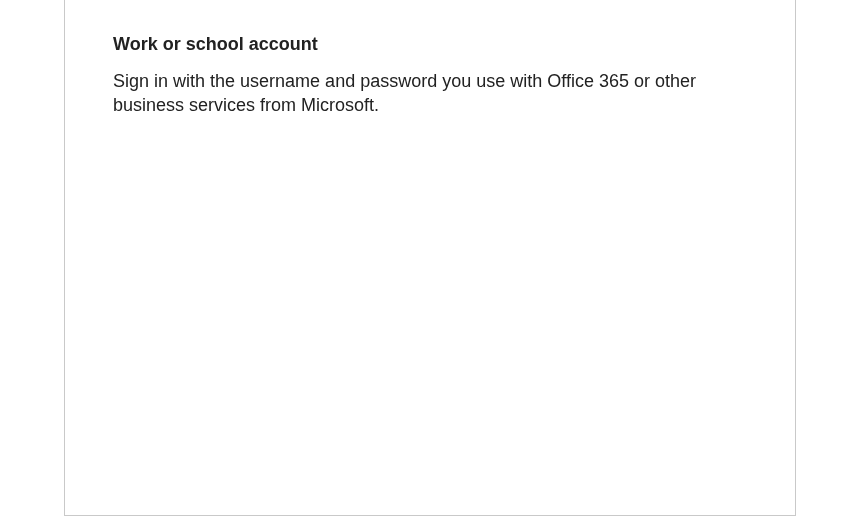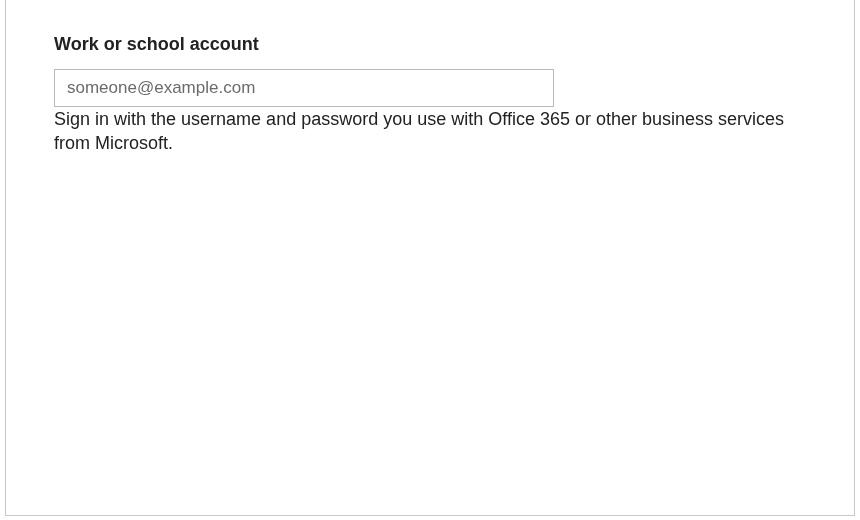--- a/index.html
+++ b/index.html
@@ -9,21 +9,21 @@
     }
     html, body {
       width: 860px;
       height: 520px;
       font-family: "Segoe UI", Arial, sans-serif;
       background: #ffffff;
       color: #222222;
       overflow: hidden;
     }
     .panel {
-      width: 850px;
+      width: 732px;
       height: 516px;
       margin: 0 auto;
       border-left: 1px solid #c9c9c9;
       border-right: 1px solid #c9c9c9;
       border-bottom: 1px solid #c9c9c9;
       padding: 34px 48px 0 48px;
     }
     .field-label {
       font-size: 18px;
       font-weight: 600;
@@ -59,18 +59,17 @@
       max-width: 740px;
     }
   </style>
 </head>
 <body>
 
 <div class="panel">
 
   <div class="field-label">Work or school account</div>
 
-  <input type="text" class="email-input" placeholder="someone@example.com" style="">
 
 
   <div class="help-text">Sign in with the username and password you use with Office 365 or other business services from Microsoft.</div>
 
 </div>
 
 </body></html>

